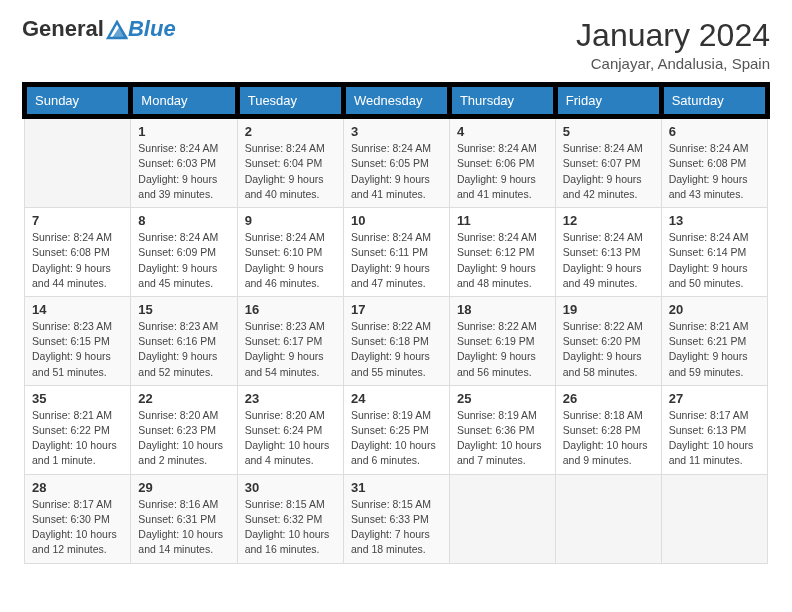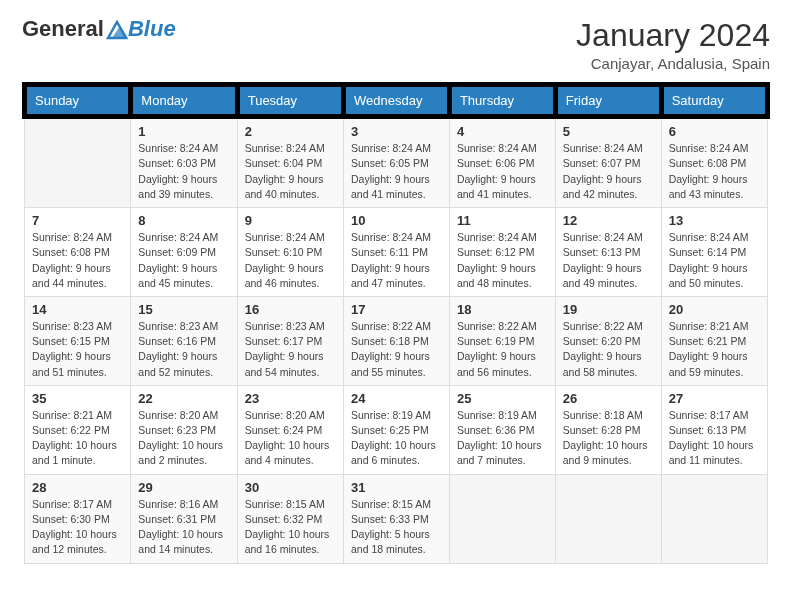--- a/index.html
+++ b/index.html
@@ -265,21 +265,21 @@
           <td>
             <div class="day-num">29</div>
             <div class="day-info"><span>Sunrise: 8:16 AM</span><br><span>Sunset: 6:31 PM</span><br><span>Daylight: 10 hours and 14 minutes.</span></div>
           </td>
           <td>
             <div class="day-num">30</div>
             <div class="day-info"><span>Sunrise: 8:15 AM</span><br><span>Sunset: 6:32 PM</span><br><span>Daylight: 10 hours and 16 minutes.</span></div>
           </td>
           <td>
             <div class="day-num">31</div>
-            <div class="day-info"><span>Sunrise: 8:15 AM</span><br><span>Sunset: 6:33 PM</span><br><span>Daylight: 5 hours and 18 minutes.</span></div>
+            <div class="day-info"><span>Sunrise: 8:15 AM</span><br><span>Sunset: 6:33 PM</span><br><span>Daylight: 7 hours and 18 minutes.</span></div>
           </td>
           <td class="empty-cell"></td>
           <td class="empty-cell"></td>
           <td class="empty-cell"></td>
         </tr>
       </tbody>
   </table>
 </div>
 
 </body></html>

